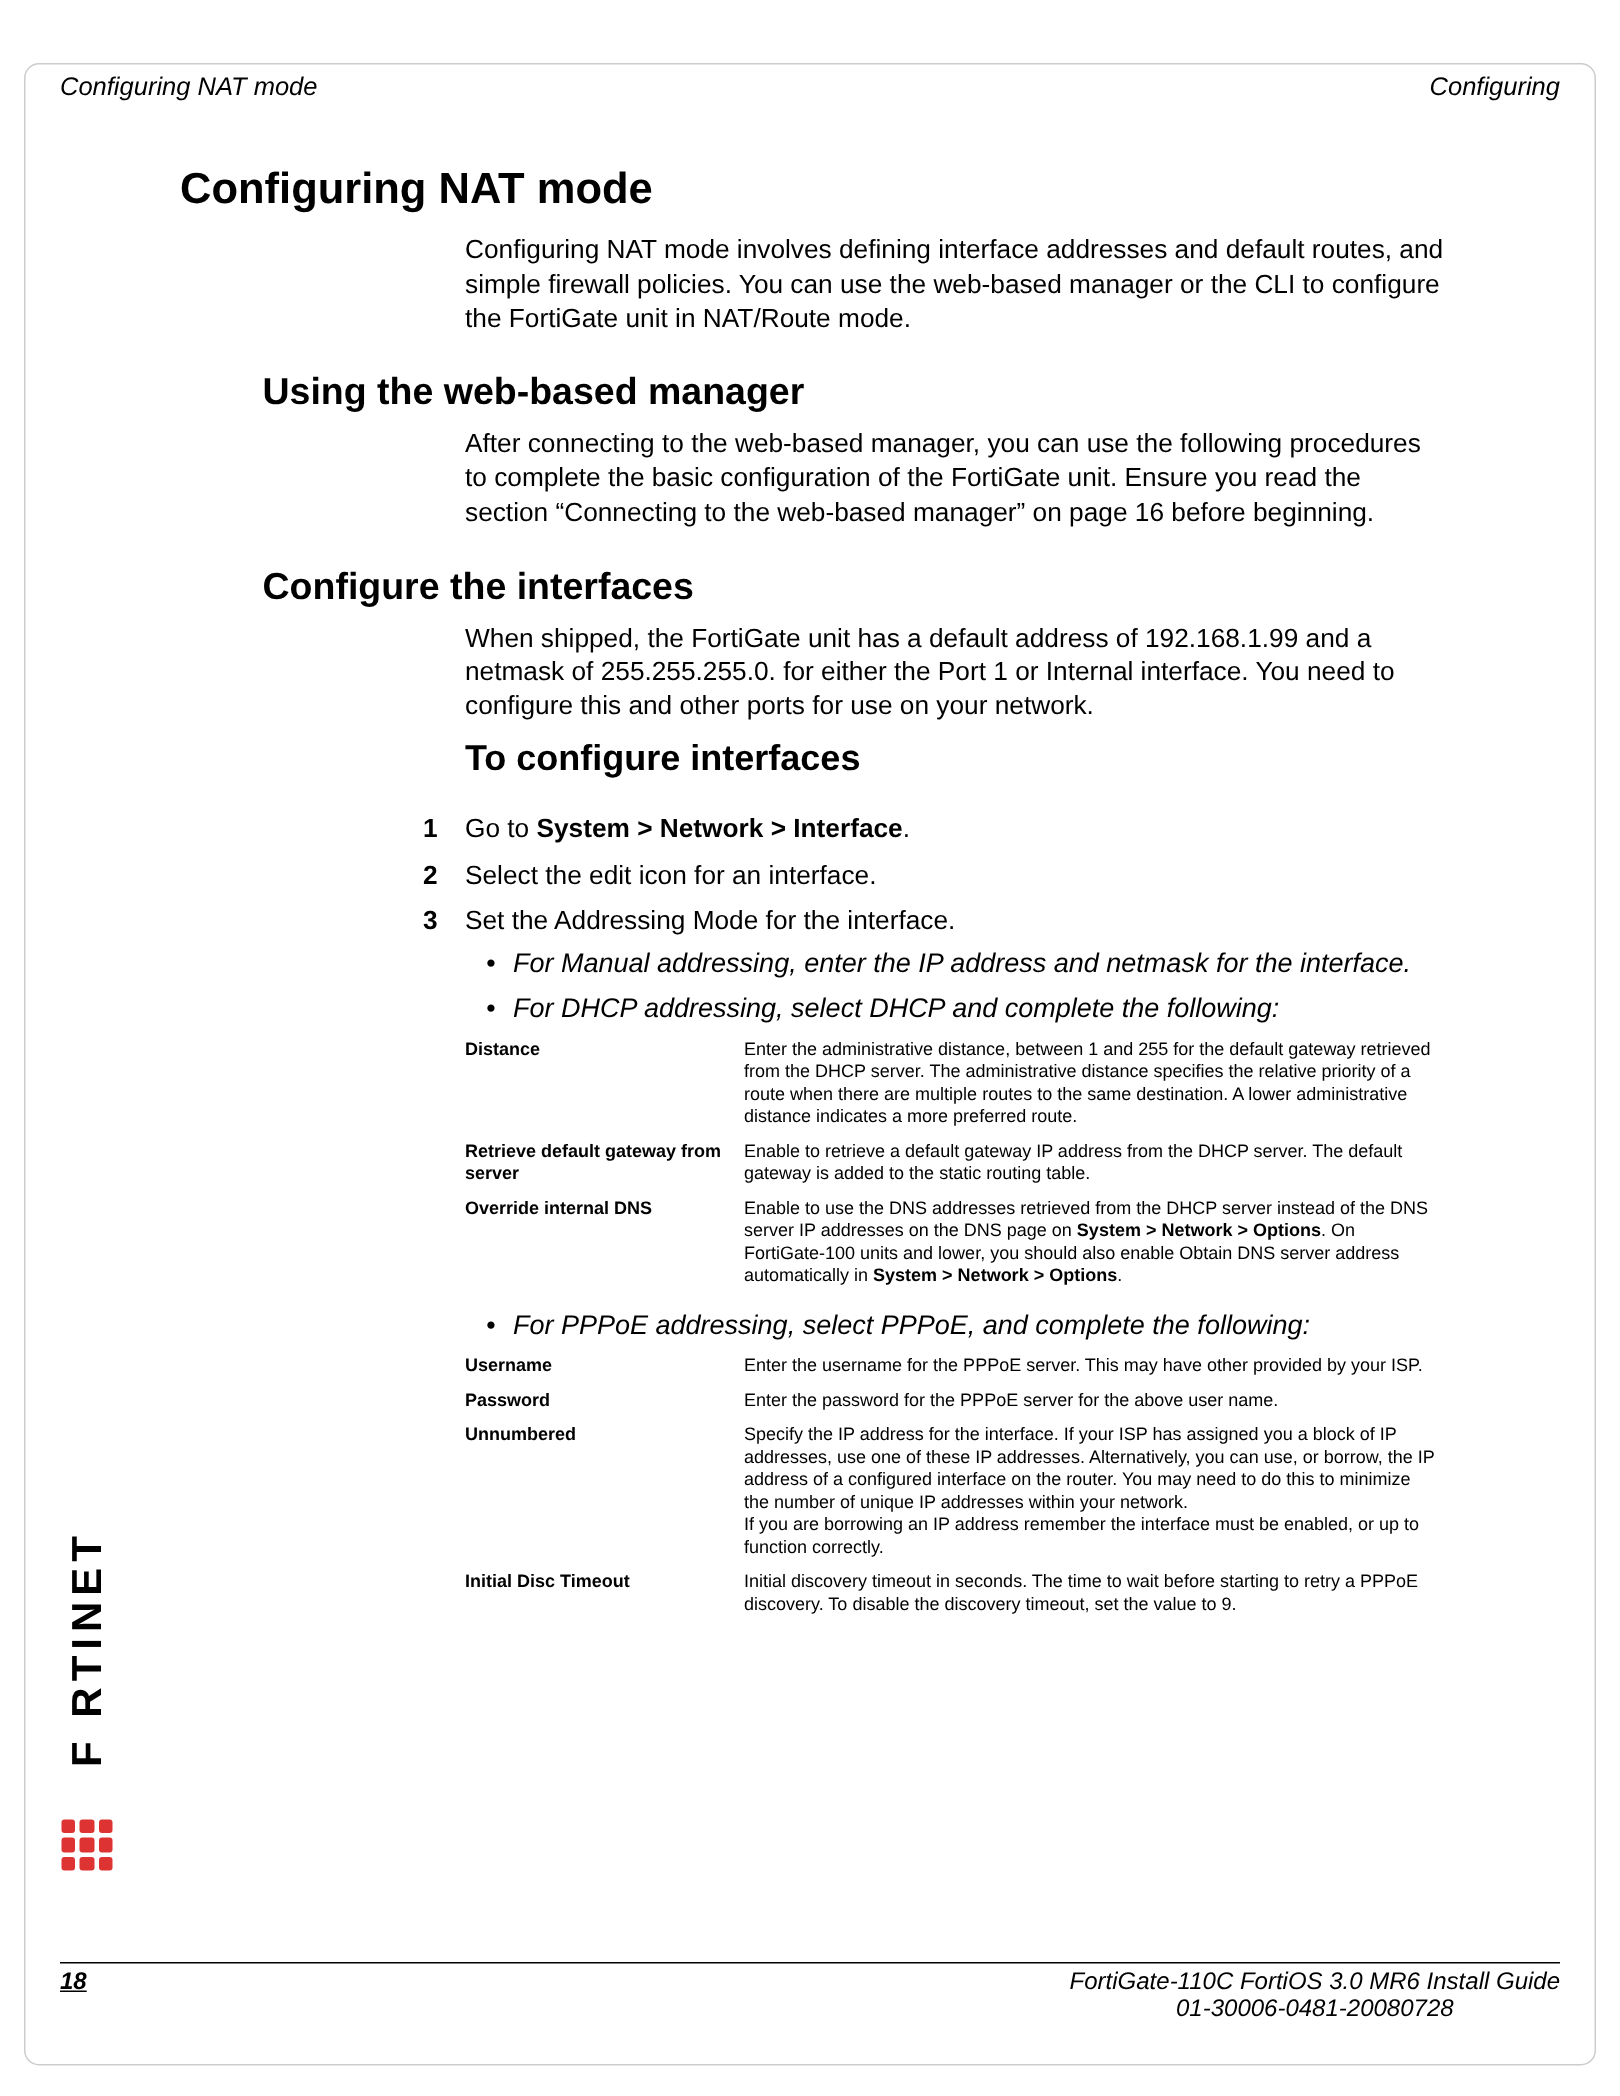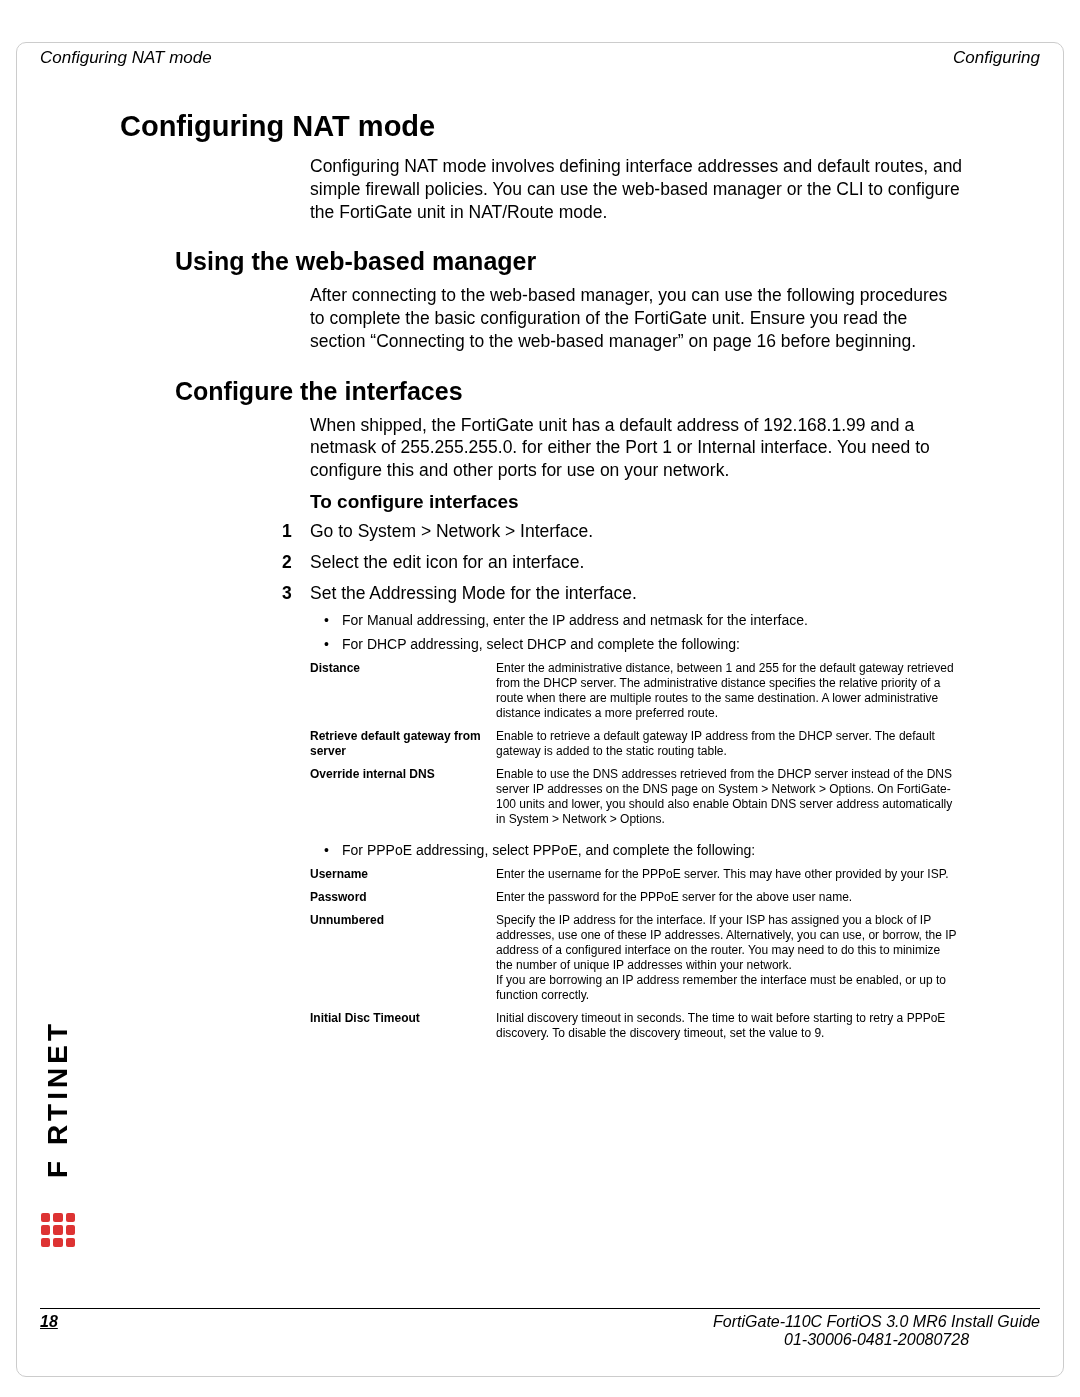--- a/index.html
+++ b/index.html
@@ -46,23 +46,23 @@
     margin-left: 190px;
     font-size: 17.5px;
     line-height: 1.3;
   }
   h2 {
     font-size: 25px;
     font-weight: bold;
     margin: 24px 0 8px 55px;
   }
   h3 {
-    font-size: 19px;
-    font-weight: bold;
-    margin: 8px 0 6px 0;
+    font-size: 24px;
+    font-weight: bold;
+    margin: 8px 0 20px 0;
   }
   p { margin: 0 0 4px 0; }
   a.xref { color: #000000; text-decoration: none; }
   ol.steps {
     list-style: none;
     padding: 0;
     margin: 6px 0 0 0;
     counter-reset: step;
   }
   ol.steps > li {
@@ -79,21 +79,22 @@
   }
   ul.sub {
     list-style: none;
     padding: 0;
     margin: 6px 0 6px 14px;
   }
   ul.sub > li {
     position: relative;
     padding-left: 18px;
     margin-bottom: 6px;
-    font-size: 14px;
+    font-size: 18px;
+    font-style: italic;
   }
   ul.sub > li::before {
     content: "•";
     position: absolute;
     left: 0;
   }
   table.opts {
     border-collapse: collapse;
     width: 100%;
     margin: 6px 0 8px 0;
@@ -153,21 +154,21 @@
     display: grid;
     grid-template-columns: repeat(3, 1fr);
     grid-template-rows: repeat(3, 1fr);
     gap: 3px;
     margin-top: 8px;
   }
   .fortinet-logo .icon span {
     background: #d33;
     border-radius: 2px;
   }
-  .b { font-weight: normal; }
+  .b { font-weight: bold; }
 </style>
 </head>
 <body>
 
 <div class="page-border"></div>
 
 <div class="running-head">
   <span>Configuring NAT mode</span>
   <span>Configuring</span>
 </div>

